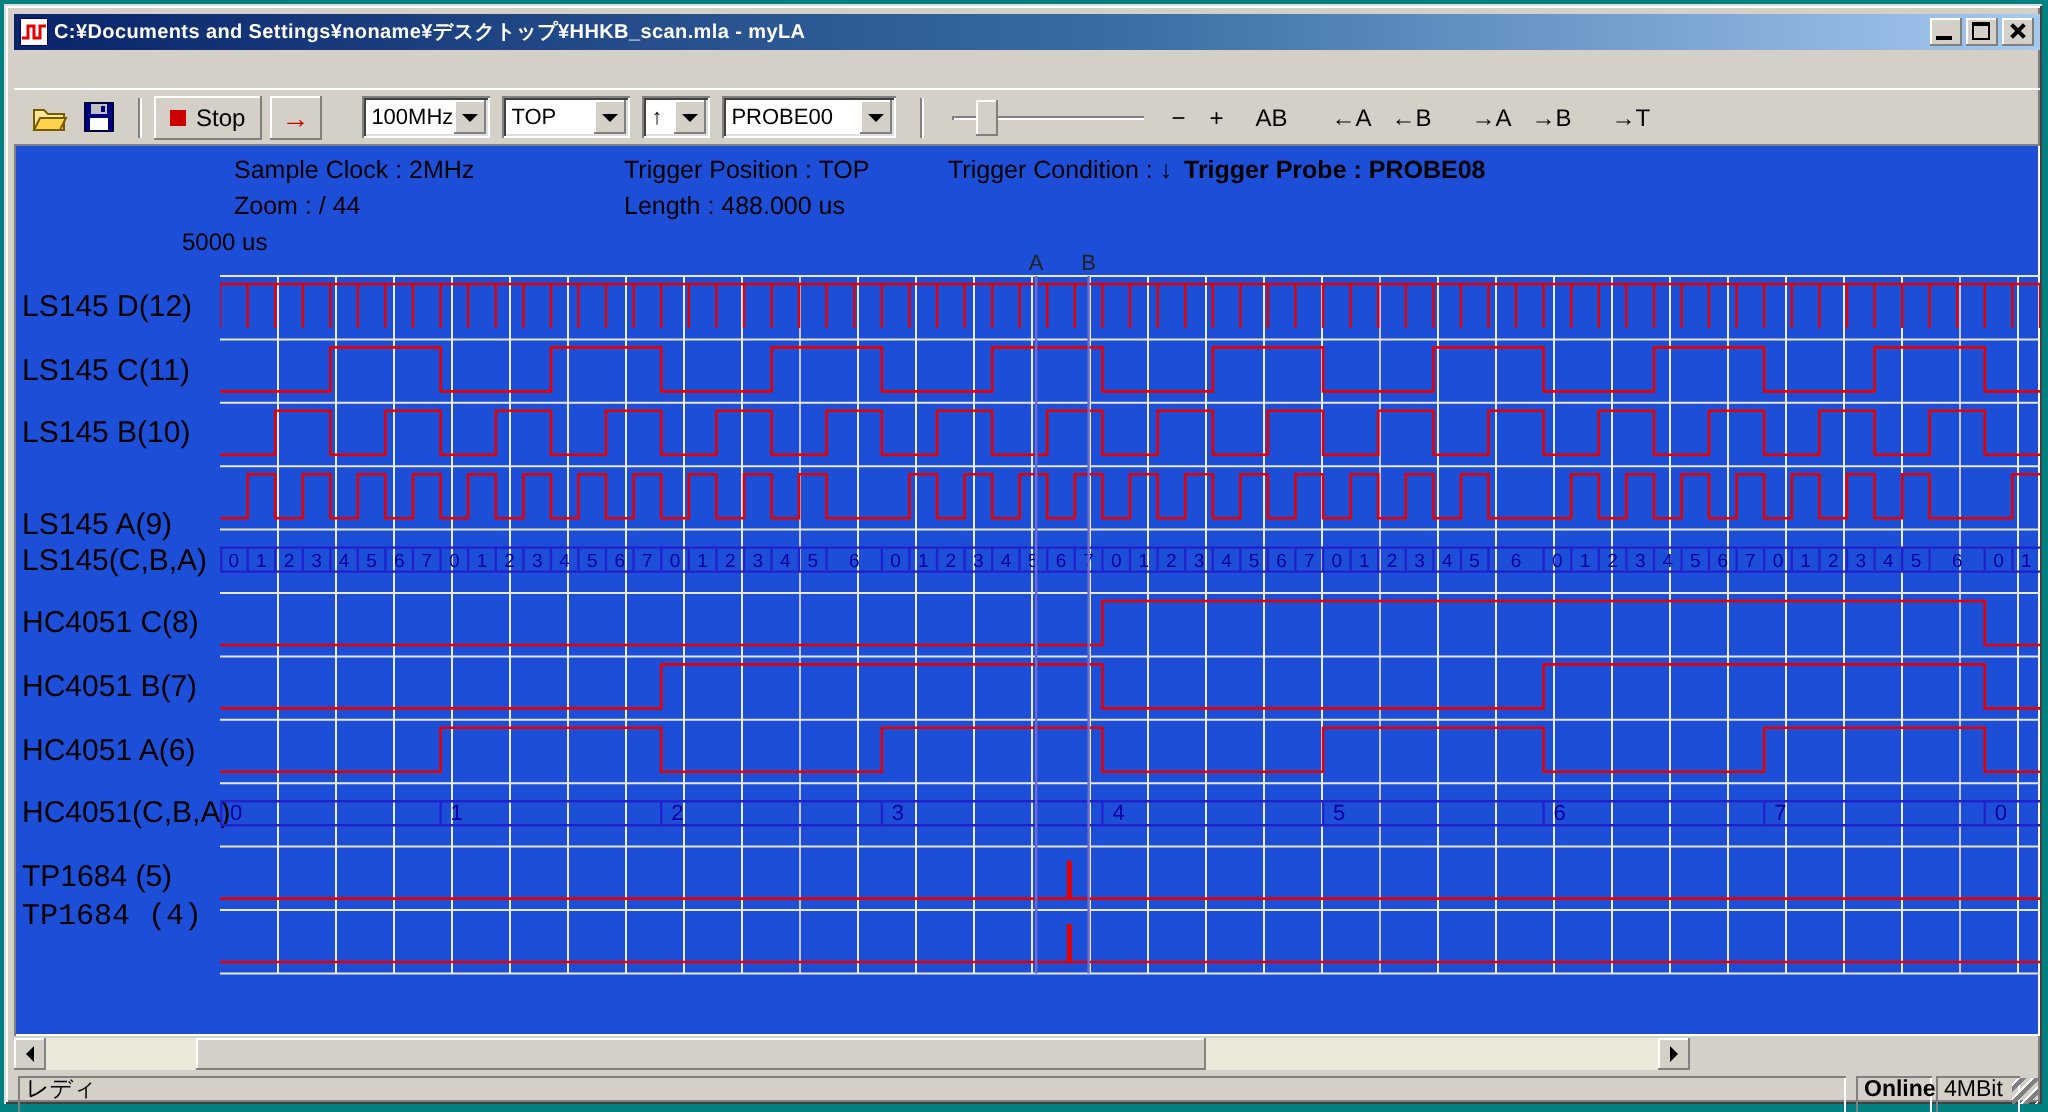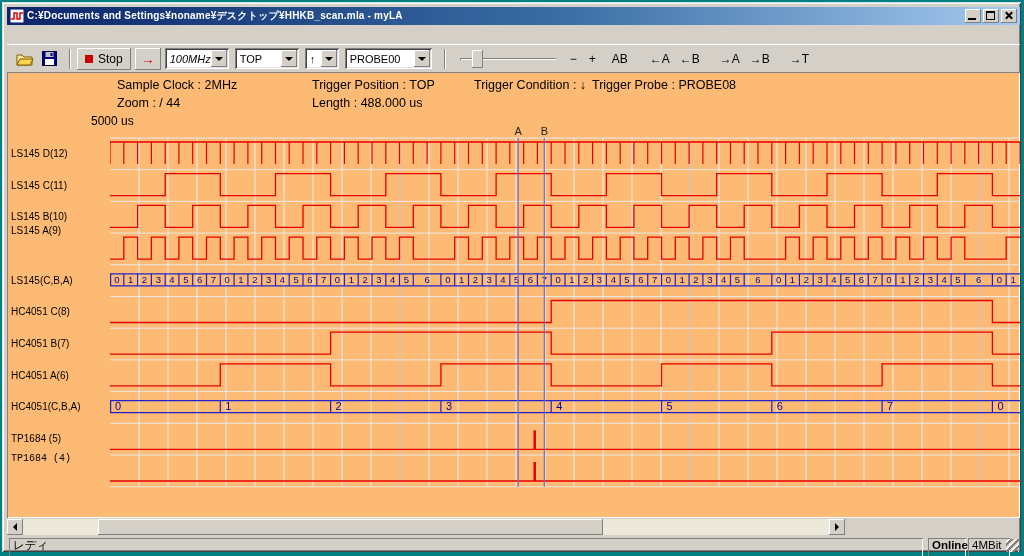--- a/index.html
+++ b/index.html
@@ -64,25 +64,25 @@
     display:flex; align-items:center; justify-content:center; }
   .tri-down { width:0; height:0; border-left:4px solid transparent;
     border-right:4px solid transparent; border-top:4px solid #000; }
   .slider { position:relative; width:96px; height:20px; margin-left:8px; }
   .slider-track { position:absolute; left:0; right:0; top:9px; height:2px;
     box-shadow: inset 1px 1px 0 #808080, inset -1px -1px 0 #ffffff; background:#b8b4ac; }
   .slider-thumb { position:absolute; left:12px; top:1px; width:11px; height:18px; }
   .tb-flat { background:transparent; border:0; font-size:12px; color:#000; padding:2px 4px; }
 
   
-  #main { position:absolute; left:5px; top:70px; width:1013px; height:446px; background:#fdba74; }
+  #main { position:absolute; left:5px; top:70px; width:1013px; height:446px; background:#1d4ed8; }
   .info-text { position:absolute; font-size:12.5px; color:#000; white-space:nowrap; height:16px; }
   #time-label { position:absolute; left:84px; top:42px; font-size:12px; color:#000; }
   .ch-label { position:absolute; left:4px; width:99px; height:16px; line-height:16px;
-    font-size:10px; color:#000; white-space:nowrap; }
+    font-size:15px; color:#000; white-space:nowrap; }
   #wave-svg { position:absolute; left:103px; top:54px; }
 
   
   #hscroll { position:absolute; left:5px; top:517px; width:838px; height:16px; background:#ece9da; }
   .scroll-arrow { position:absolute; top:0; width:16px; height:16px;
     display:flex; align-items:center; justify-content:center; }
   .tri-left  { width:0; height:0; border-top:4px solid transparent; border-bottom:4px solid transparent;
     border-right:4px solid #000; }
   .tri-right { width:0; height:0; border-top:4px solid transparent; border-bottom:4px solid transparent;
     border-left:4px solid #000; }
@@ -143,21 +143,21 @@
         </svg>
       </button>
       <span class="tb-sep"></span>
 
       <button class="tb-btn raised-thin">
         <span class="stop-square"></span>
         <span>Stop</span>
       </button>
       <button class="tb-btn run-btn raised-thin">→</button>
 
-      <div class="combo" style="width:64px; margin-left:4px;font-style:italic;">
+      <div class="combo" style="width:64px; margin-left:20px;">
         <span class="combo-text">100MHz</span>
         <span class="combo-btn raised-thin">
             <span class="tri-down"></span>
           </span>
       </div>
       <div class="combo" style="width:64px; margin-left:6px;">
         <span class="combo-text">TOP</span>
         <span class="combo-btn raised-thin">
             <span class="tri-down"></span>
           </span>
@@ -189,31 +189,31 @@
       <button class="tb-flat" style="margin-left:2px;">←B</button>
       <button class="tb-flat" style="margin-left:12px;">→A</button>
       <button class="tb-flat" style="margin-left:2px;">→B</button>
       <button class="tb-flat" style="margin-left:12px;">→T</button>
     </div>
 
     <div id="main" class="sunken-thin">
       <span class="info-text" style="left:110px; top:6px;">Sample Clock : 2MHz</span>
       <span class="info-text" style="left:305px; top:6px;">Trigger Position : TOP</span>
       <span class="info-text" style="left:467px; top:6px;">Trigger Condition : ↓</span>
-      <span class="info-text" style="left:585px; top:6px;">Trigger Probe : PROBE08</span>
+      <span class="info-text" style="left:585px; top:6px;font-weight:bold;">Trigger Probe : PROBE08</span>
       <span class="info-text" style="left:110px; top:24px;">Zoom : /  44</span>
       <span class="info-text" style="left:305px; top:24px;">Length : 488.000 us</span>
 
       <span id="time-label">5000 us</span>
 
       <div id="channel-labels">
           <div class="ch-label" style="top: 73.85px;">LS145 D(12)</div>
           <div class="ch-label" style="top: 105.55px;">LS145 C(11)</div>
           <div class="ch-label" style="top: 137.25px;">LS145 B(10)</div>
-          <div class="ch-label" style="top: 151px;">LS145 A(9)</div>
+          <div class="ch-label" style="top: 183px;">LS145 A(9)</div>
           <div class="ch-label" style="top: 200.65px;">LS145(C,B,A)</div>
           <div class="ch-label" style="top: 232.35px;">HC4051 C(8)</div>
           <div class="ch-label" style="top: 264.05px;">HC4051 B(7)</div>
           <div class="ch-label" style="top: 295.75px;">HC4051 A(6)</div>
           <div class="ch-label" style="top: 327.45px;">HC4051(C,B,A)</div>
           <div class="ch-label" style="top: 359.15px;">TP1684 (5)</div>
           <div class="ch-label" style="top: 379px; font-family: Liberation Mono, monospace;">TP1684 (4)</div>
         </div>
 
       <svg id="wave-svg" width="910" height="362">

